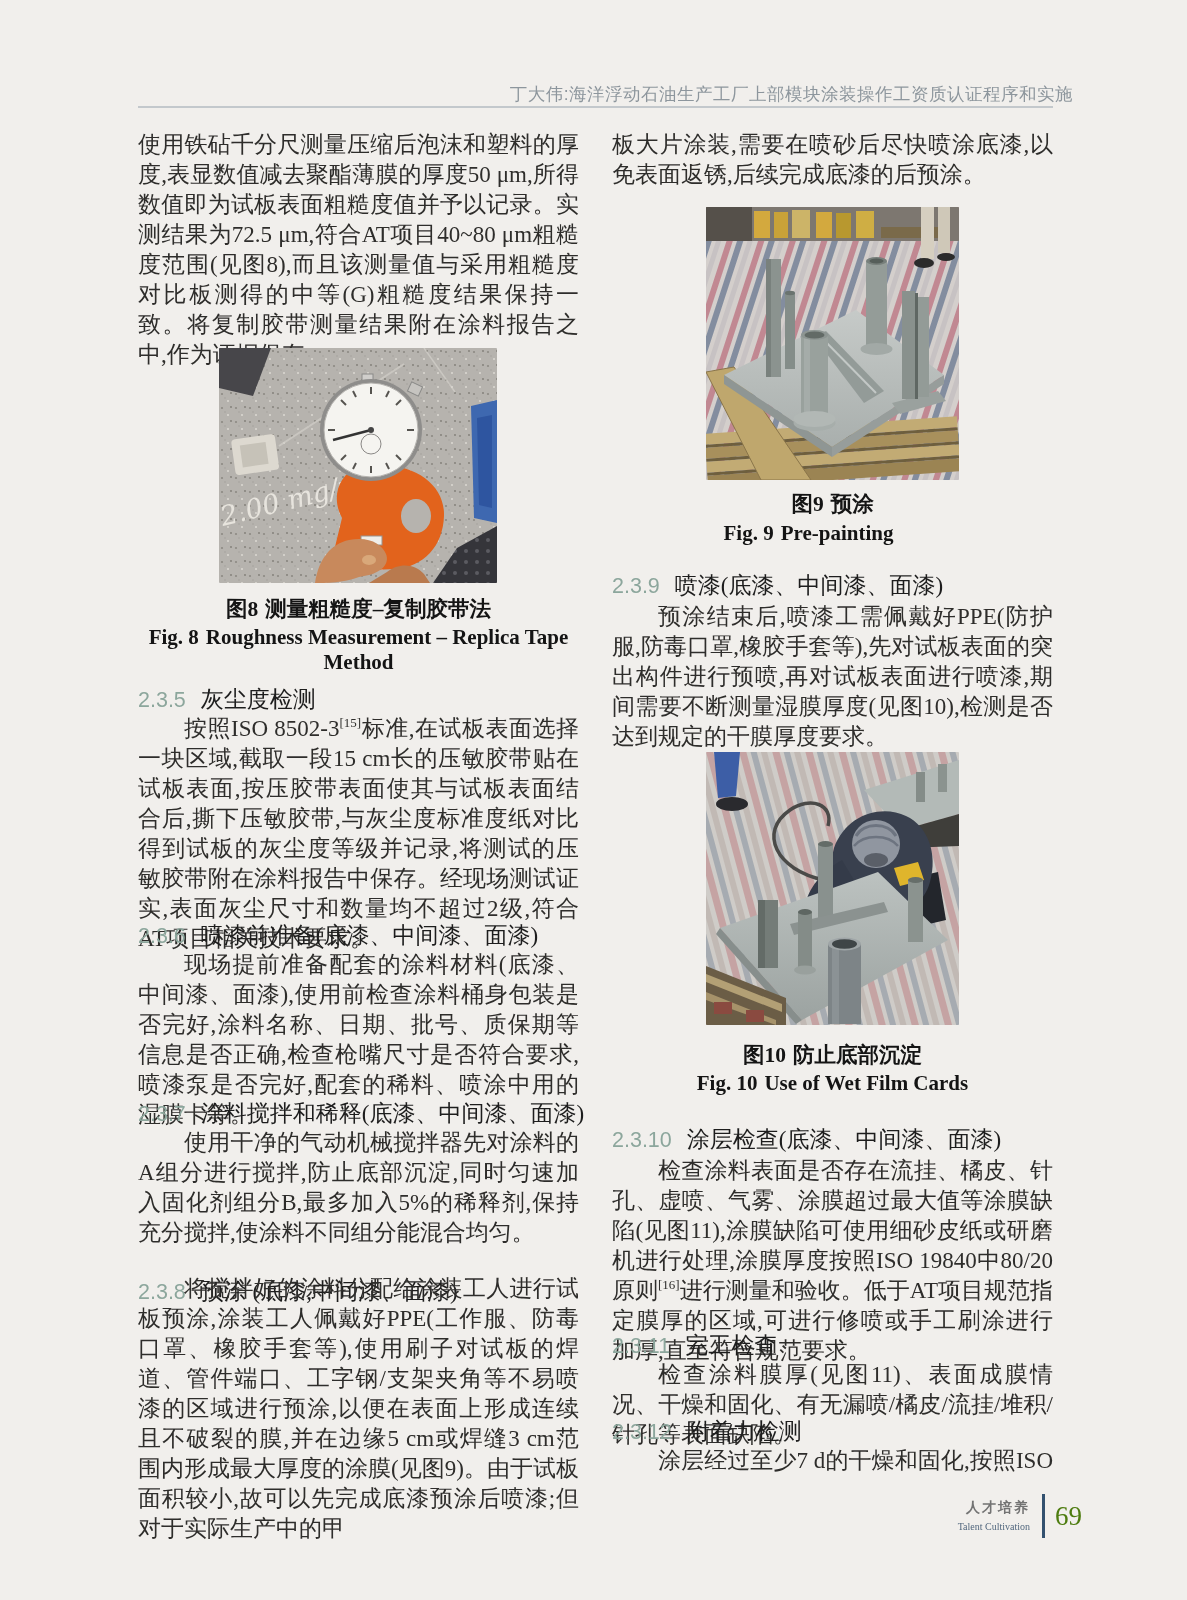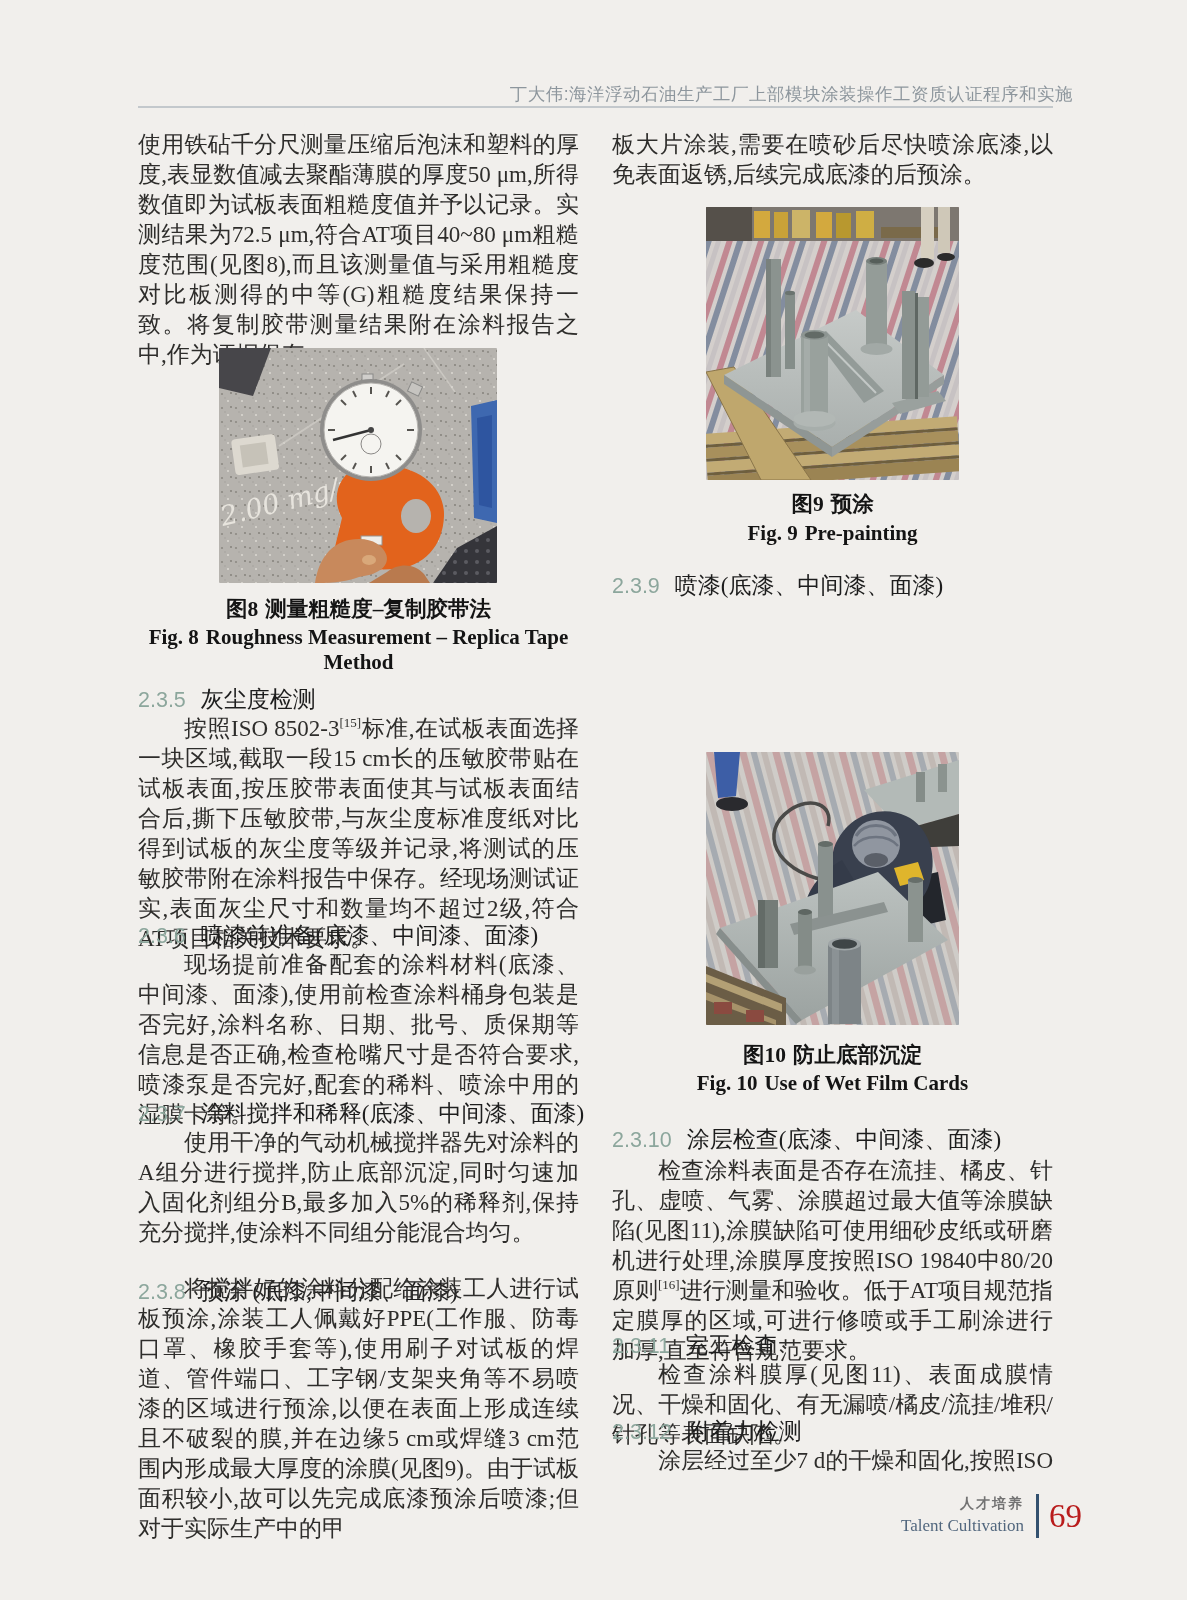--- a/index.html
+++ b/index.html
@@ -16,23 +16,23 @@
   .sech{font-size:23px;white-space:nowrap;color:#1d1d1d;}
   .sech .num{font-family:Liberation Sans, sans-serif;color:#8ca69c;
              font-size:21.5px;margin-right:15px;}
   .cap{text-align:center;font-weight:bold;font-size:21.5px;color:#141414;}
   .cap .lbl{margin-right:7px;}
   .cap.en{font-size:21px;}
   .photo{display:block;border-radius:1px;}
   .footer{display:flex;align-items:center;}
   .f-names{text-align:right;line-height:1.1;}
   .f-cn{font-weight:bold;font-size:14px;color:#737373;letter-spacing:2px;}
-  .f-en{font-size:17px;color:#52677e;margin-top:5px;}
+  .f-en{font-size:10px;color:#52677e;margin-top:5px;}
   .f-bar{width:3px;height:44px;background:#33516f;margin:0 10px 0 12px;}
-  .f-num{font-size:33px;color:#b91c1c;}
+  .f-num{font-size:27px;color:#4d7c0f;}
 </style>
 </head>
 <body>
 
 <div class="page">
 
   <div class="abs header-title" style="top:82px;right:134px;">丁大伟:海洋浮动石油生产工厂上部模块涂装操作工资质认证程序和实施</div>
   <div class="abs header-rule" style="top:106px;left:138px;width:915px;"></div>
 
   <p class="abs body" style="left:138px;top:130px;width:441px;">使用铁砧千分尺测量压缩后泡沫和塑料的厚度,表显数值减去聚酯薄膜的厚度50 μm,所得数值即为试板表面粗糙度值并予以记录。实测结果为72.5 μm,符合AT项目40~80 μm粗糙度范围(见图8),而且该测量值与采用粗糙度对比板测得的中等(G)粗糙度结果保持一致。将复制胶带测量结果附在涂料报告之中,作为证据保存。</p>
@@ -203,27 +203,28 @@
         <ellipse cx="108.5" cy="128" rx="13.5" ry="5" fill="#8d9592"></ellipse>
         <ellipse cx="108.5" cy="128" rx="10" ry="3.6" fill="#626a66"></ellipse>
         <ellipse cx="108.5" cy="212" rx="21" ry="8" fill="#b2b8b5"></ellipse>
       </g>
     </g>
   </svg>
 
   <div class="abs cap" style="left:612px;top:489px;width:441px;">
     <span class="lbl">图9</span><span>预涂</span>
   </div>
-  <div class="abs cap en" style="left:612px;top:521px;width:441px;">
+  <div class="abs cap en" style="left:588px;top:521px;width:441px;">
     <span class="lbl">Fig. 9</span><span>Pre-painting</span>
   </div>
 
   <div class="abs sech" style="left:612px;top:570px;">
     <span class="num">2.3.9</span><span>喷漆(底漆、中间漆、面漆)</span>
   </div>
+  <p class="abs body ind" style="left:612px;top:602px;width:441px;">预涂结束后,喷漆工需佩戴好PPE(防护服,防毒口罩,橡胶手套等),先对试板表面的突出构件进行预喷,再对试板表面进行喷漆,期间需要不断测量湿膜厚度(见图10),检测是否达到规定的干膜厚度要求。</p>
 
   <svg class="abs photo" style="left:706px;top:752px;" width="253" height="273" viewBox="0 0 253 273" role="img">
     <defs>
       <pattern id="tarp10" width="32" height="32" patternUnits="userSpaceOnUse" patternTransform="rotate(-15)">
         <rect width="32" height="32" fill="#cfccc9"></rect>
         <rect x="0" width="7" height="32" fill="#c2989a"></rect>
         <rect x="11" width="6" height="32" fill="#9aa2ac"></rect>
         <rect x="21" width="6" height="32" fill="#bdb4b0"></rect>
       </pattern>
       <linearGradient id="pg10" x1="0" y1="0" x2="0" y2="1">

